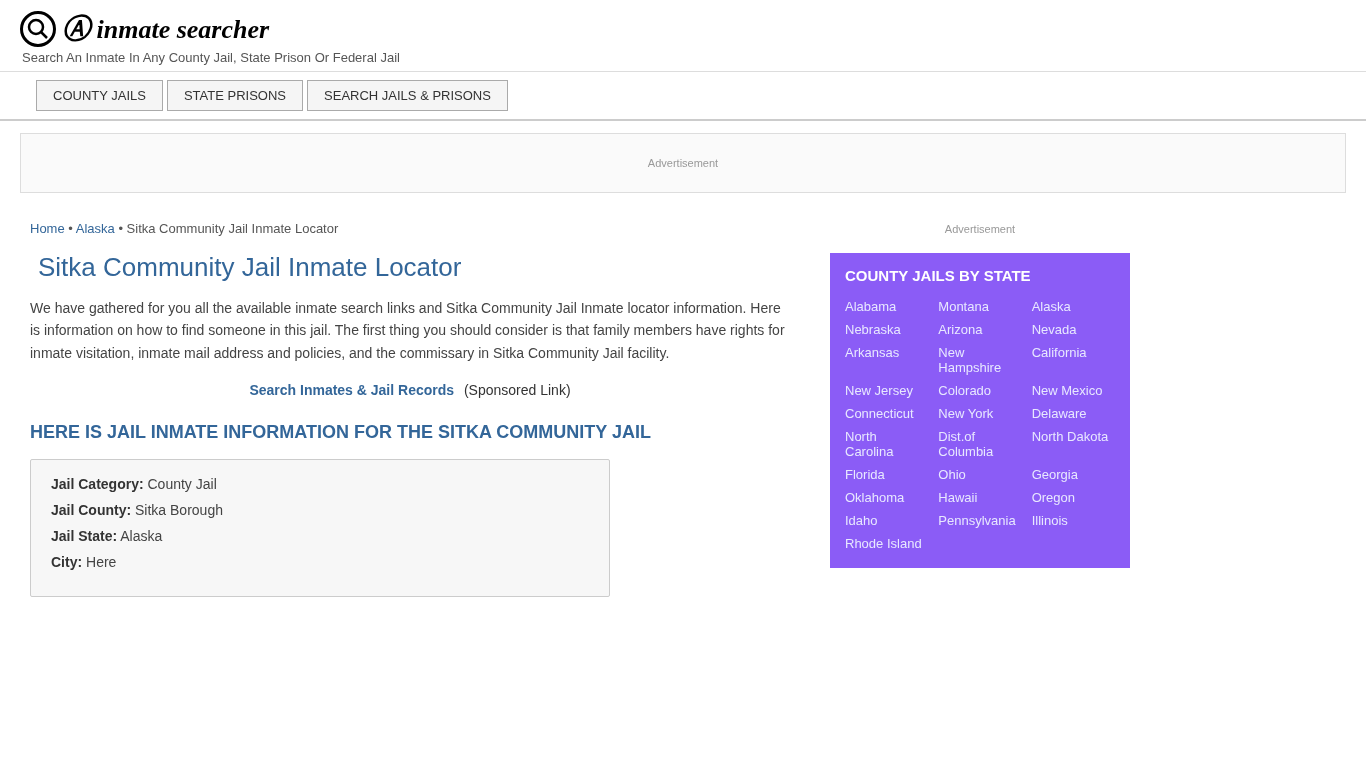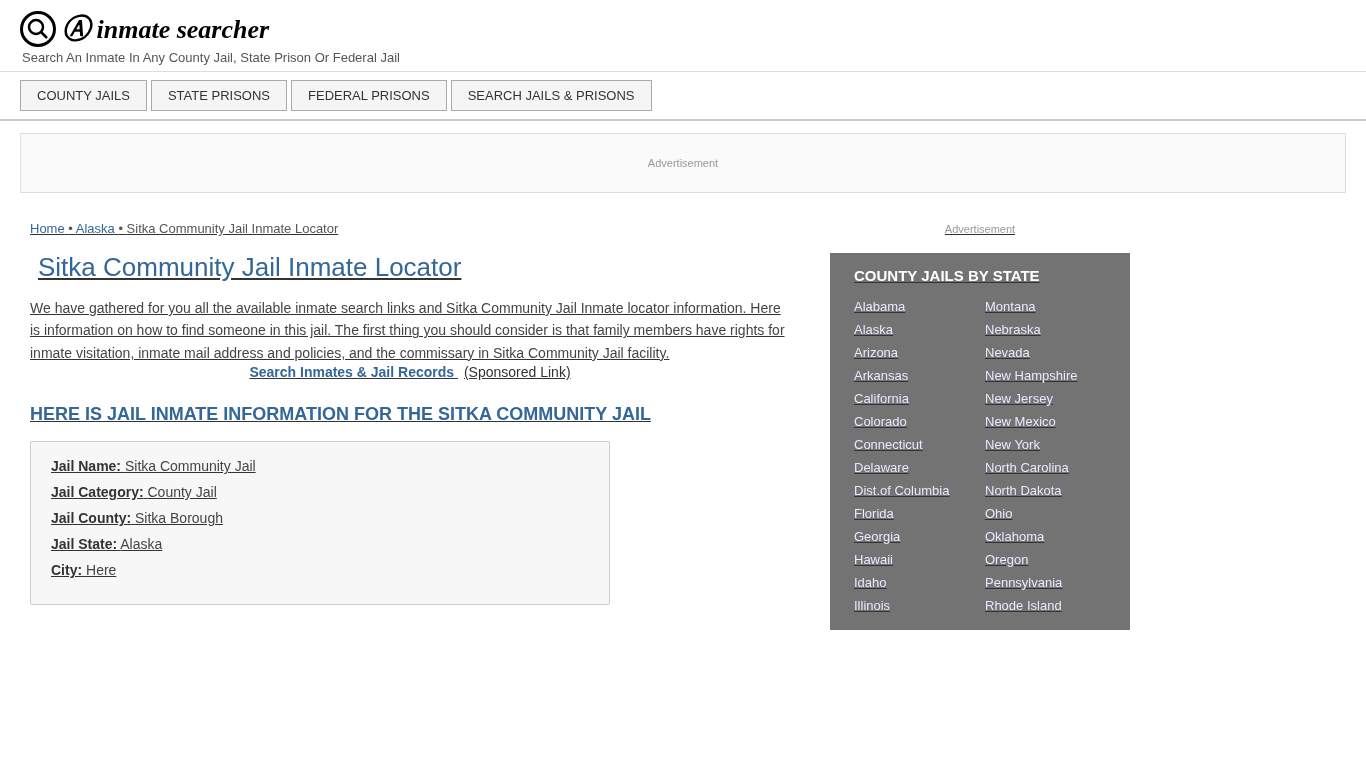--- a/index.html
+++ b/index.html
@@ -11,61 +11,61 @@
     #logo-icon {
       width: 36px; height: 36px; border-radius: 50%; border: 3px solid #000;
       display: flex; align-items: center; justify-content: center;
       font-size: 16px; font-weight: bold; background: #fff; flex-shrink: 0;
     }
     #logo-text { font-size: 26px; font-weight: bold; font-family: Georgia, serif; color: #000; }
     #logo-text span { font-style: italic; }
     #tagline { font-size: 13px; color: #555; margin-top: 2px; margin-left: 2px; }
 
     
-    #nav { padding: 8px 20px; border-bottom: 2px solid #ccc; display: flex; gap: 4px; }
+    #nav { padding: 8px 36px; border-bottom: 2px solid #ccc; display: flex; gap: 4px; }
     .nav-btn {
       padding: 7px 16px; border: 1px solid #aaa; background: #f5f5f5;
       color: #333; font-size: 13px; cursor: pointer; text-decoration: none;
       display: inline-block;
     }
 
     
-    #main-layout { display: flex; text-decoration: underline; }
+    #main-layout { display: flex; }
     #content { flex: 1; padding: 16px 30px; max-width: 820px; }
     #sidebar { width: 310px; padding: 10px 0 10px 10px; flex-shrink: 0; }
 
     
     .ad-banner { text-align: center; color: #999; font-size: 11px; padding: 10px; margin: 8px 0; border: 1px solid #ddd; background: #fafafa; min-height: 60px; display: flex; align-items: center; justify-content: center; }
 
     
     #breadcrumb { font-size: 13px; margin-bottom: 16px; color: #555; }
     #breadcrumb a { color: #336699; text-decoration: none; }
 
     
     #page-title { font-size: 26px; color: #336699; font-weight: normal; margin-bottom: 14px; border-left: 4px solid transparent; padding-left: 4px; }
 
     
-    #description { font-size: 14px; line-height: 1.6; color: #444; }
+    #description { font-size: 14px; line-height: 1.6; color: #444; margin-bottom: 18px; }
 
     
     #sponsored-link { text-align: center; margin-bottom: 24px; }
     #sponsored-link a { color: #336699; font-weight: bold; text-decoration: none; font-size: 14px; }
 
     
     #info-header { color: #336699; font-weight: bold; font-size: 18px; text-transform: uppercase; margin-bottom: 16px; }
 
     
     #jail-info-box { border: 1px solid #ccc; background: #f7f7f7; padding: 16px 20px; border-radius: 2px; max-width: 580px; }
     .info-row { margin-bottom: 10px; font-size: 14px; color: #444; }
     .info-label { font-weight: bold; color: #333; }
 
     
-    #sidebar-box { background: #737373; color: #fff; padding: 14px 24px; }
+    #sidebar-box { background: #8b5cf6; color: #fff; padding: 14px 15px; }
     #sidebar-title { font-size: 15px; font-weight: bold; color: #fff; margin-bottom: 12px; text-transform: uppercase; }
-    #states-grid { display: grid; grid-template-columns: 1fr 1fr; gap: 2px 10px; }
+    #states-grid { display: grid; grid-template-columns: 1fr 1fr 1fr; gap: 2px 10px; }
     .state-link { color: #e8e8ff; font-size: 13px; text-decoration: none; padding: 3px 0; display: block; }
     #sidebar-ad { text-align: center; color: #999; font-size: 11px; padding: 8px; margin-bottom: 10px; }
   </style>
 </head>
 <body>
 
 <div id="header">
   <div id="logo-area">
     <div id="logo-icon">
       <svg width="22" height="22" viewBox="0 0 22 22">
@@ -76,21 +76,20 @@
     <div>
       <span id="logo-text"><span style="font-family:serif;font-size:28px;font-weight:bold;">Ⓐ</span><span style="font-family:Georgia,serif;font-size:26px;font-weight:bold;font-style:italic;text-align:right;"> inmate searcher</span></span>
     </div>
   </div>
   <div id="tagline">Search An Inmate In Any County Jail, State Prison Or Federal Jail</div>
 </div>
 
 <div id="nav">
   <a class="nav-btn" href="#">COUNTY JAILS</a>
   <a class="nav-btn" href="#">STATE PRISONS</a>
-  <a class="nav-btn" href="#">FEDERAL PRISONS</a>
   <a class="nav-btn" href="#">SEARCH JAILS &amp; PRISONS</a>
 </div>
 
 <div style="padding: 4px 20px;">
   <div class="ad-banner">
     <span>Advertisement</span>
   </div>
 </div>
 
 <div id="main-layout">
@@ -110,24 +109,20 @@
     <p id="description">We have gathered for you all the available inmate search links and Sitka Community Jail Inmate locator information. Here is information on how to find someone in this jail. The first thing you should consider is that family members have rights for inmate visitation, inmate mail address and policies, and the commissary in Sitka Community Jail facility.</p>
 
     <div id="sponsored-link">
       <a href="#">Search Inmates &amp; Jail Records</a>
       <span style="margin-left:6px;">(Sponsored Link)</span>
     </div>
 
     <div id="info-header">HERE IS JAIL INMATE INFORMATION FOR THE SITKA COMMUNITY JAIL</div>
 
     <div id="jail-info-box">
-      <div class="info-row">
-        <span class="info-label">Jail Name:</span>
-        <span>Sitka Community Jail</span>
-      </div>
       <div class="info-row">
         <span class="info-label">Jail Category:</span>
         <span>County Jail</span>
       </div>
       <div class="info-row">
         <span class="info-label">Jail County:</span>
         <span>Sitka Borough</span>
       </div>
       <div class="info-row">
         <span class="info-label">Jail State:</span>

